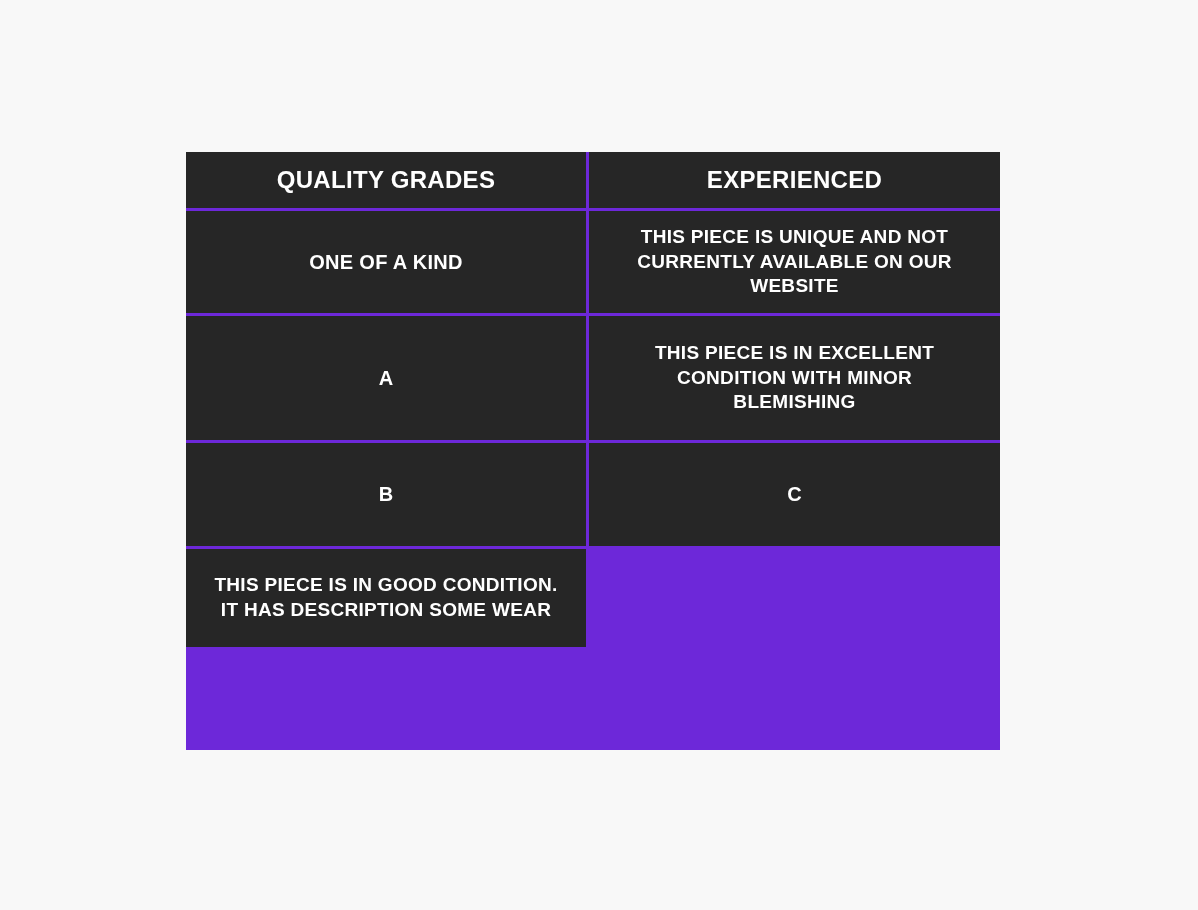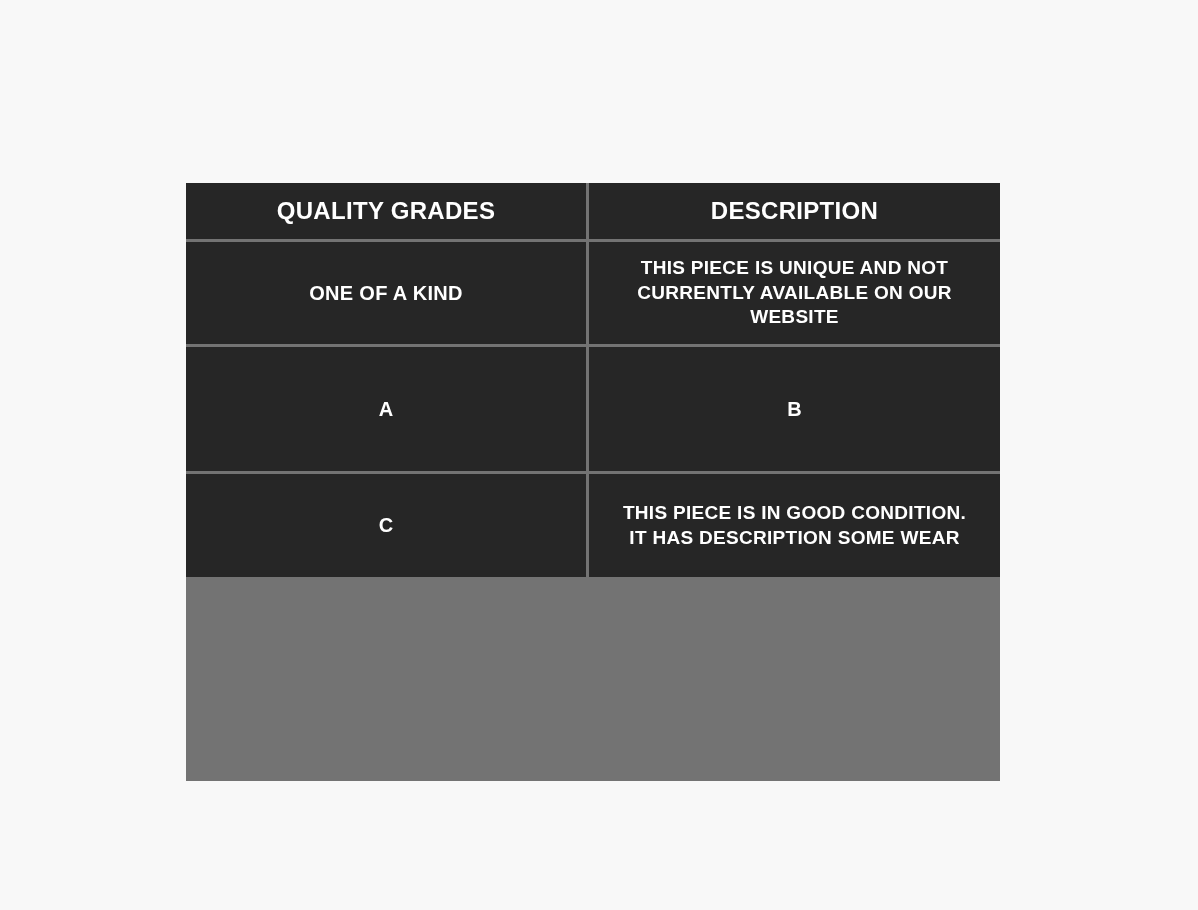--- a/index.html
+++ b/index.html
@@ -19,22 +19,21 @@
   .grade-table {
     position: absolute;
     left: 186px;
     top: 152px;
     width: 814px;
     height: 598px;
     display: grid;
     grid-template-columns: 400px 411px;
     grid-template-rows: 56px 102px 124px 103px 98px 100px;
     gap: 3px;
-    background: #737373;
-    margin-top: 31px;
+    background: #6d28d9;
   }
   .cell {
     background: #262626;
     color: #ffffff;
     display: flex;
     align-items: center;
     justify-content: center;
     text-align: center;
     font-weight: 700;
     letter-spacing: 0.3px;
@@ -53,29 +52,32 @@
     white-space: pre-line;
   }
 </style>
 </head>
 <body>
 
 <div class="stage">
   <div class="grade-table">
 
     <div class="cell header">QUALITY GRADES</div>
-    <div class="cell header">DESCRIPTION</div>
+    <div class="cell header">EXPERIENCED</div>
 
     <div class="cell grade">ONE OF A KIND</div>
     <div class="cell desc">THIS PIECE IS UNIQUE AND NOT
 CURRENTLY AVAILABLE ON OUR
 WEBSITE</div>
 
 
     <div class="cell grade">A</div>
+    <div class="cell desc">THIS PIECE IS IN EXCELLENT
+CONDITION WITH MINOR
+BLEMISHING</div>
 
     <div class="cell grade">B</div>
 
     <div class="cell grade">C</div>
     <div class="cell desc">THIS PIECE IS IN GOOD CONDITION.
 IT HAS DESCRIPTION SOME WEAR</div>
 
   </div>
 </div>
 

